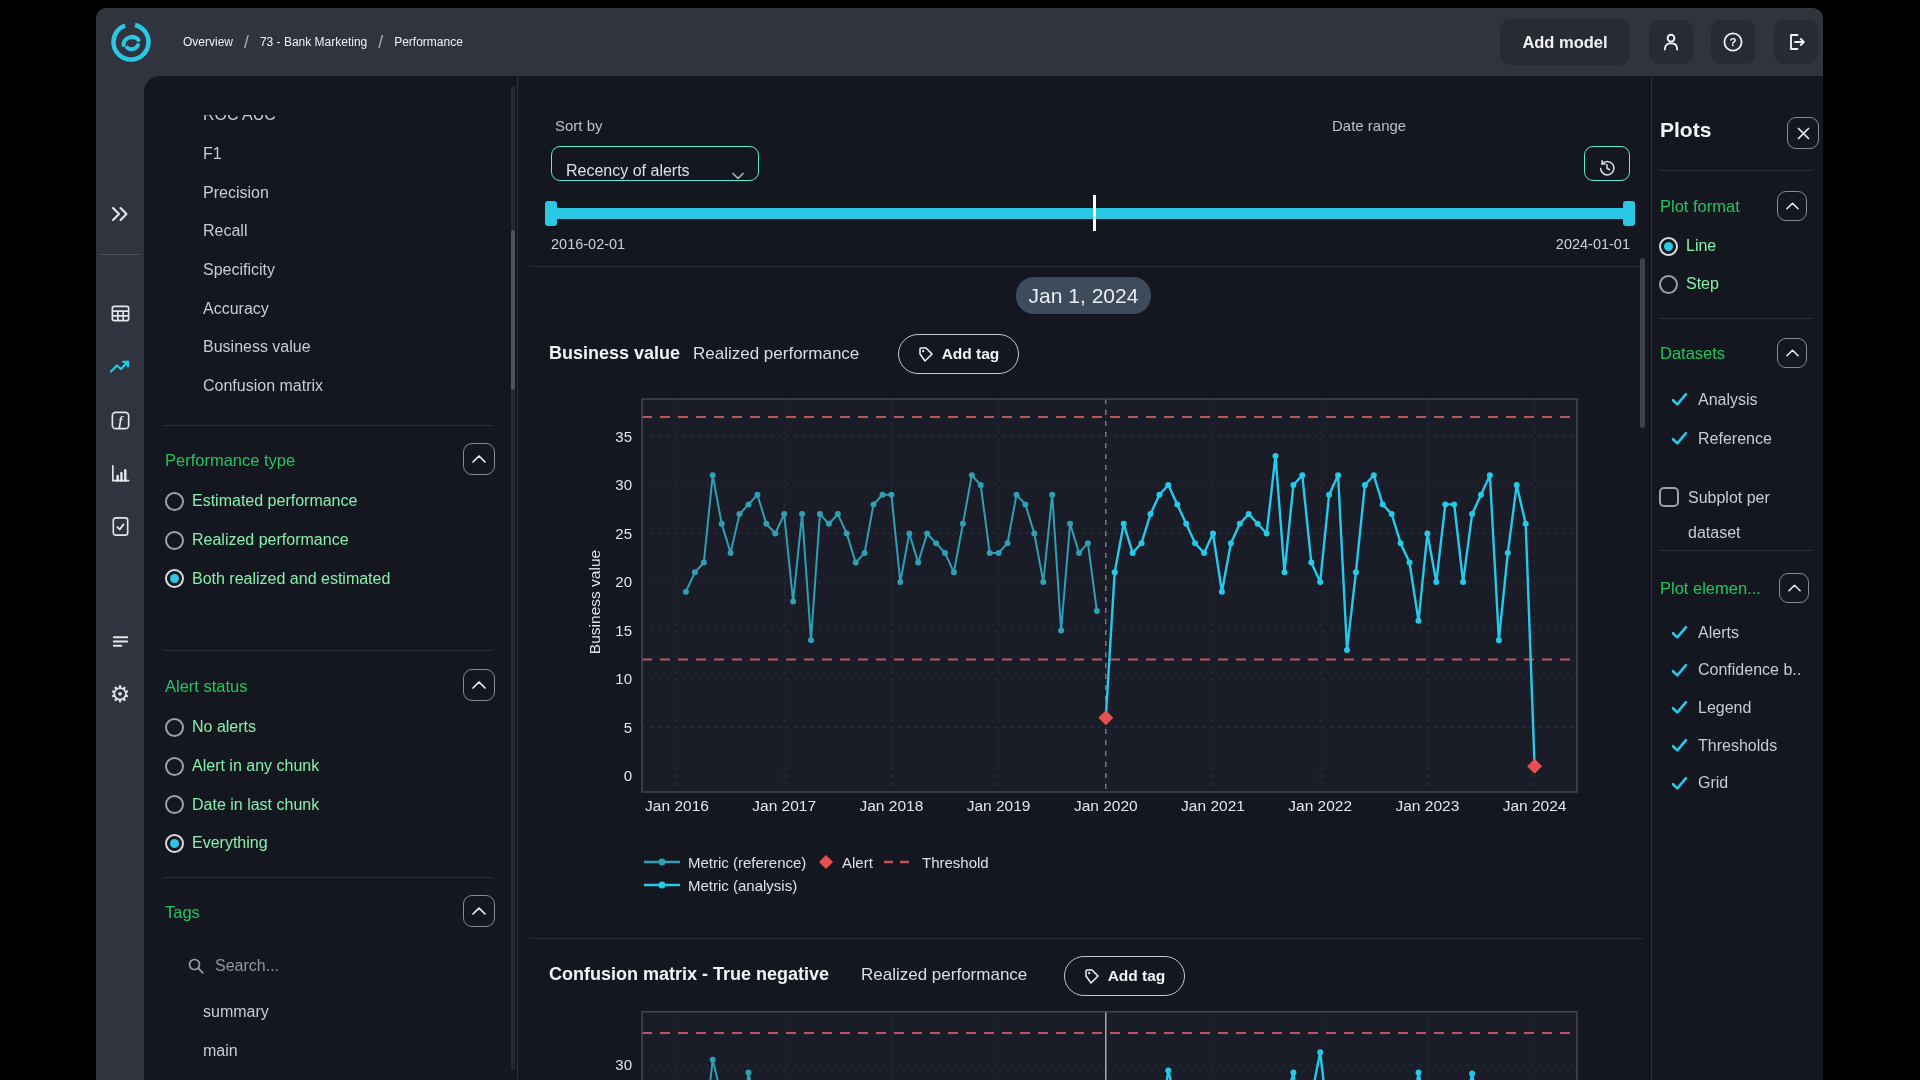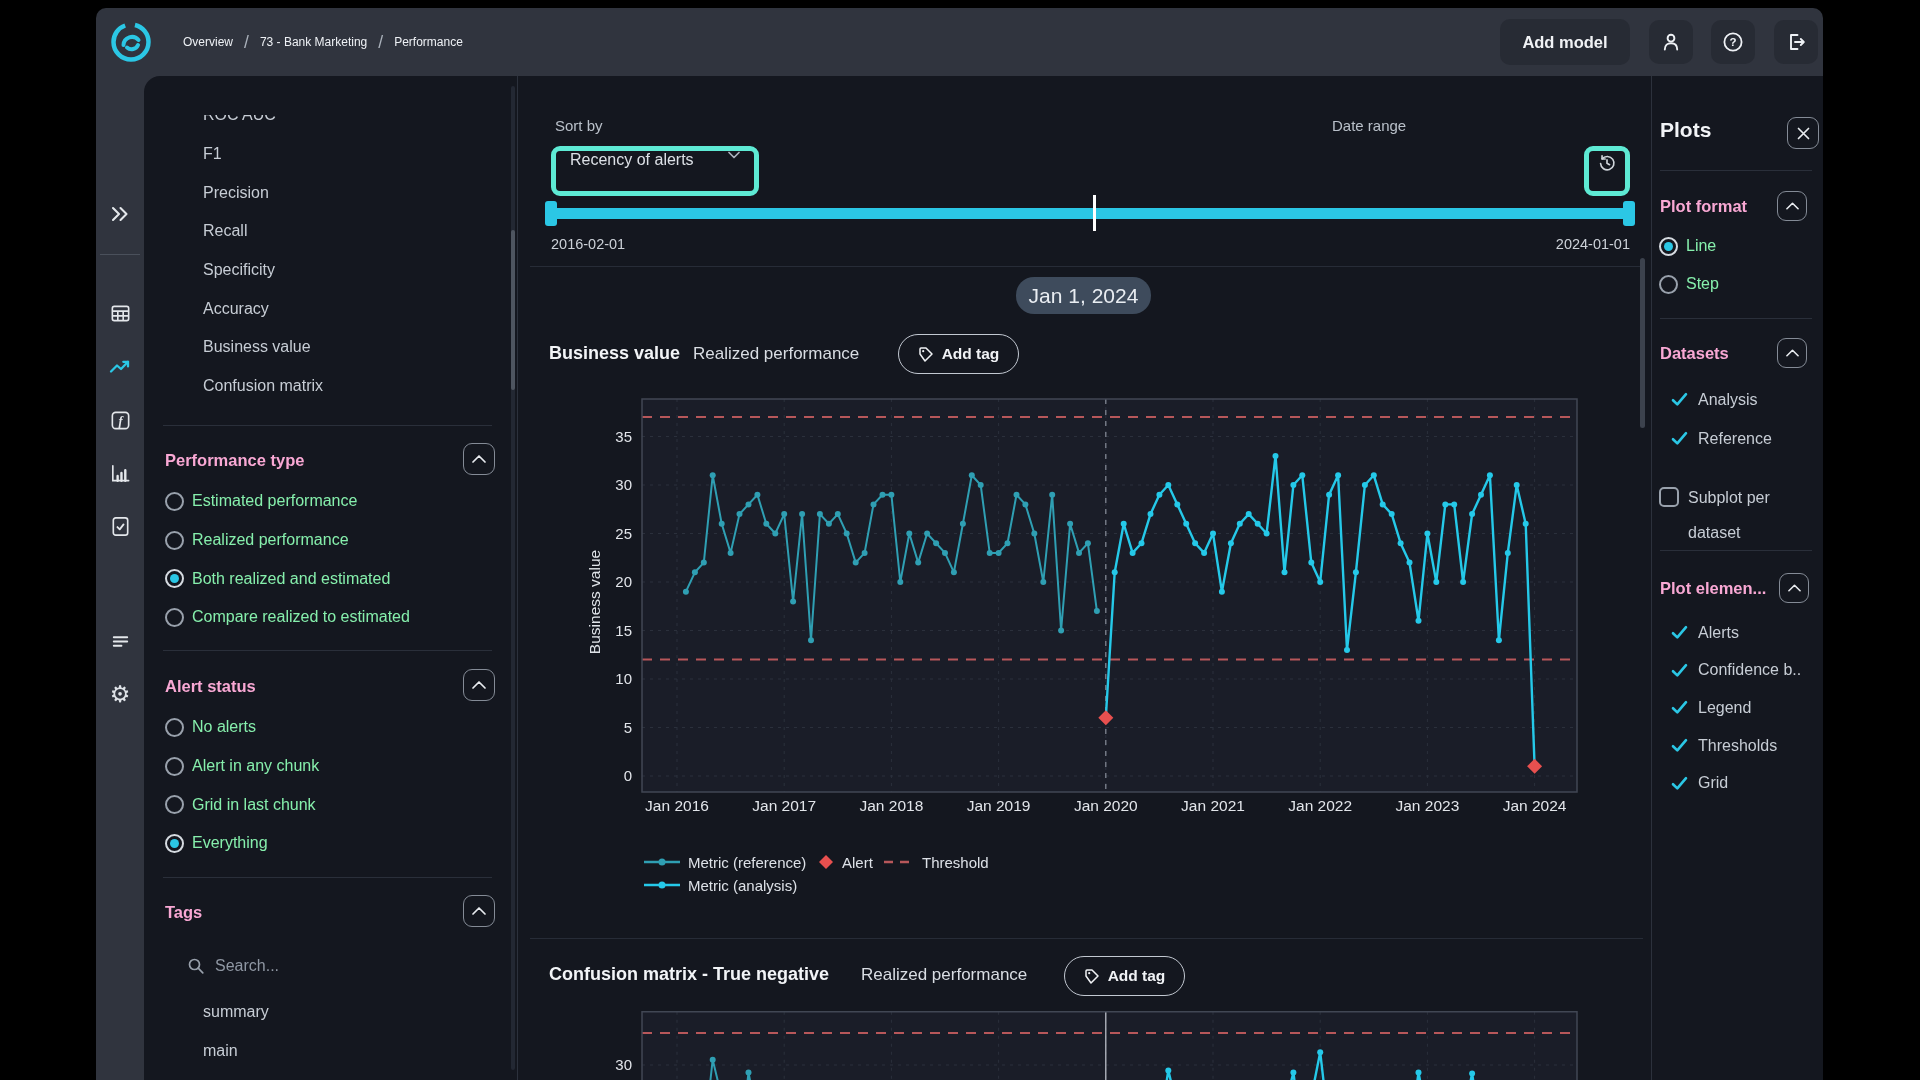--- a/index.html
+++ b/index.html
@@ -11,35 +11,35 @@
   
   .topbar-btn{position:absolute;background:#272b34;border:none;border-radius:10px;display:flex;align-items:center;justify-content:center;cursor:pointer;color:#f0f2f5}
   .crumb{color:#eef1f5;font-size:12px}
   .crumb-sep{color:#aab1bb;font-size:17.5px;margin:0 11px}
   
   .rail-item{position:absolute;left:0;width:48px;height:40px;display:flex;align-items:center;justify-content:center}
   
   .filter-panel{position:absolute;left:48px;top:68px;width:373px;height:1004px;border-right:1px solid #2c313c}
   .metric-item{height:38.7px;display:flex;align-items:center;font-size:16px;color:#c7cdd5;cursor:pointer}
   #metric-list .metric-item:first-child{margin-top:-19px}
-  .sec-header{position:absolute;height:34px;display:flex;align-items:center;font-size:16.5px;font-weight:700;color:#f9a8d4}
+  .sec-header{position:absolute;height:34px;display:flex;align-items:center;font-size:16.5px;font-weight:400;color:#22c55e}
   .collapse-btn{position:absolute;width:32px;height:32px;border:1.5px solid #848b96;border-radius:9px;background:transparent;display:flex;align-items:center;justify-content:center;cursor:pointer}
   .divider{position:absolute;height:1px;background:#2a2f3a}
   .radio-row{display:flex;align-items:center;cursor:pointer}
   .fp-radios .radio-row{height:38.7px}
   .radio{width:19px;height:19px;border:2px solid #99a1ac;border-radius:50%;box-sizing:border-box;display:flex;align-items:center;justify-content:center;flex:none}
   .radio.sel{border-color:#d6dbe1}
   .radio .dot{width:9px;height:9px;border-radius:50%}
   .radio-label{margin-left:8px;font-size:16px;color:#86efac;white-space:nowrap}
   .tag-item{height:39px;display:flex;align-items:center;font-size:16px;color:#c7cdd5;cursor:pointer}
   #tag-search{background:transparent;border:none;outline:none;color:#c7cdd5;font-size:16px;font-family:"Liberation Sans",sans-serif;width:200px}
   #tag-search::placeholder{color:#8f97a3}
   
   .field-label{position:absolute;font-size:15px;color:#b9c0c9}
-  .field-box{position:absolute;height:50px;box-sizing:border-box;border:5px solid #5eead4;border-radius:9px;display:flex;align-items:flex-start;background:transparent;color:#dce0e6;font-size:16px;cursor:pointer}
+  .field-box{position:absolute;height:35px;box-sizing:border-box;border:1px solid #5eead4;border-radius:9px;display:flex;align-items:flex-end;background:transparent;color:#dce0e6;font-size:16px;cursor:pointer}
   .chip{position:absolute;background:#3e4b5c;color:#e9edf2;font-size:21px;border-radius:18px;display:flex;align-items:center;justify-content:center}
   .sec-title{position:absolute;font-size:18px;font-weight:700;color:#f2f4f7;white-space:nowrap}
   .sec-sub{position:absolute;font-size:17px;color:#d9dde3;white-space:nowrap}
   .addtag-btn{position:absolute;height:40px;border:1.5px solid #c2c8d1;border-radius:20px;background:transparent;color:#f0f2f5;font-size:15.5px;font-weight:700;display:flex;align-items:center;justify-content:center;gap:8px;cursor:pointer;font-family:"Liberation Sans",sans-serif}
   .legend-item{position:absolute;height:16px;display:flex;align-items:center;gap:8px;font-size:15px;color:#dde1e7;white-space:nowrap}
   
   .plots-panel{position:absolute;left:1555px;top:68px;width:172px;height:1004px;border-left:1px solid #2c313c}
   .pp-radios .radio-row{height:38px}
   .check-row{display:flex;align-items:center;padding-left:11px;cursor:pointer}
   .check-svg{width:17px;height:15px;flex:none}
@@ -168,24 +168,20 @@
         <div class="radio-row">
           <div class="radio"></div>
           <div class="radio-label">Realized performance</div>
         </div>
         <div class="radio-row">
           <div class="radio sel">
             <div class="dot" style="background: rgb(43, 199, 229);"></div>
           </div>
           <div class="radio-label">Both realized and estimated</div>
         </div>
-        <div class="radio-row">
-          <div class="radio"></div>
-          <div class="radio-label">Compare realized to estimated</div>
-        </div>
       </div>
 
     <div class="divider" style="left:19px;top:574px;width:329px"></div>
 
     <div class="sec-header" style="left:21px;top:593px">Alert status</div>
     <button class="collapse-btn" style="left:319px;top:593px">
       <svg width="14" height="8" viewBox="0 0 14 8">
           <path d="M1 7 L7 1 L13 7" fill="none" stroke="#e8ebef" stroke-width="1.7" stroke-linecap="round" stroke-linejoin="round"></path>
         </svg>
     </button>
@@ -193,21 +189,21 @@
         <div class="radio-row">
           <div class="radio"></div>
           <div class="radio-label">No alerts</div>
         </div>
         <div class="radio-row">
           <div class="radio"></div>
           <div class="radio-label">Alert in any chunk</div>
         </div>
         <div class="radio-row">
           <div class="radio"></div>
-          <div class="radio-label">Grid in last chunk</div>
+          <div class="radio-label">Date in last chunk</div>
         </div>
         <div class="radio-row">
           <div class="radio sel">
             <div class="dot" style="background: rgb(43, 199, 229);"></div>
           </div>
           <div class="radio-label">Everything</div>
         </div>
       </div>
 
     <div class="divider" style="left:19px;top:801px;width:329px"></div>

